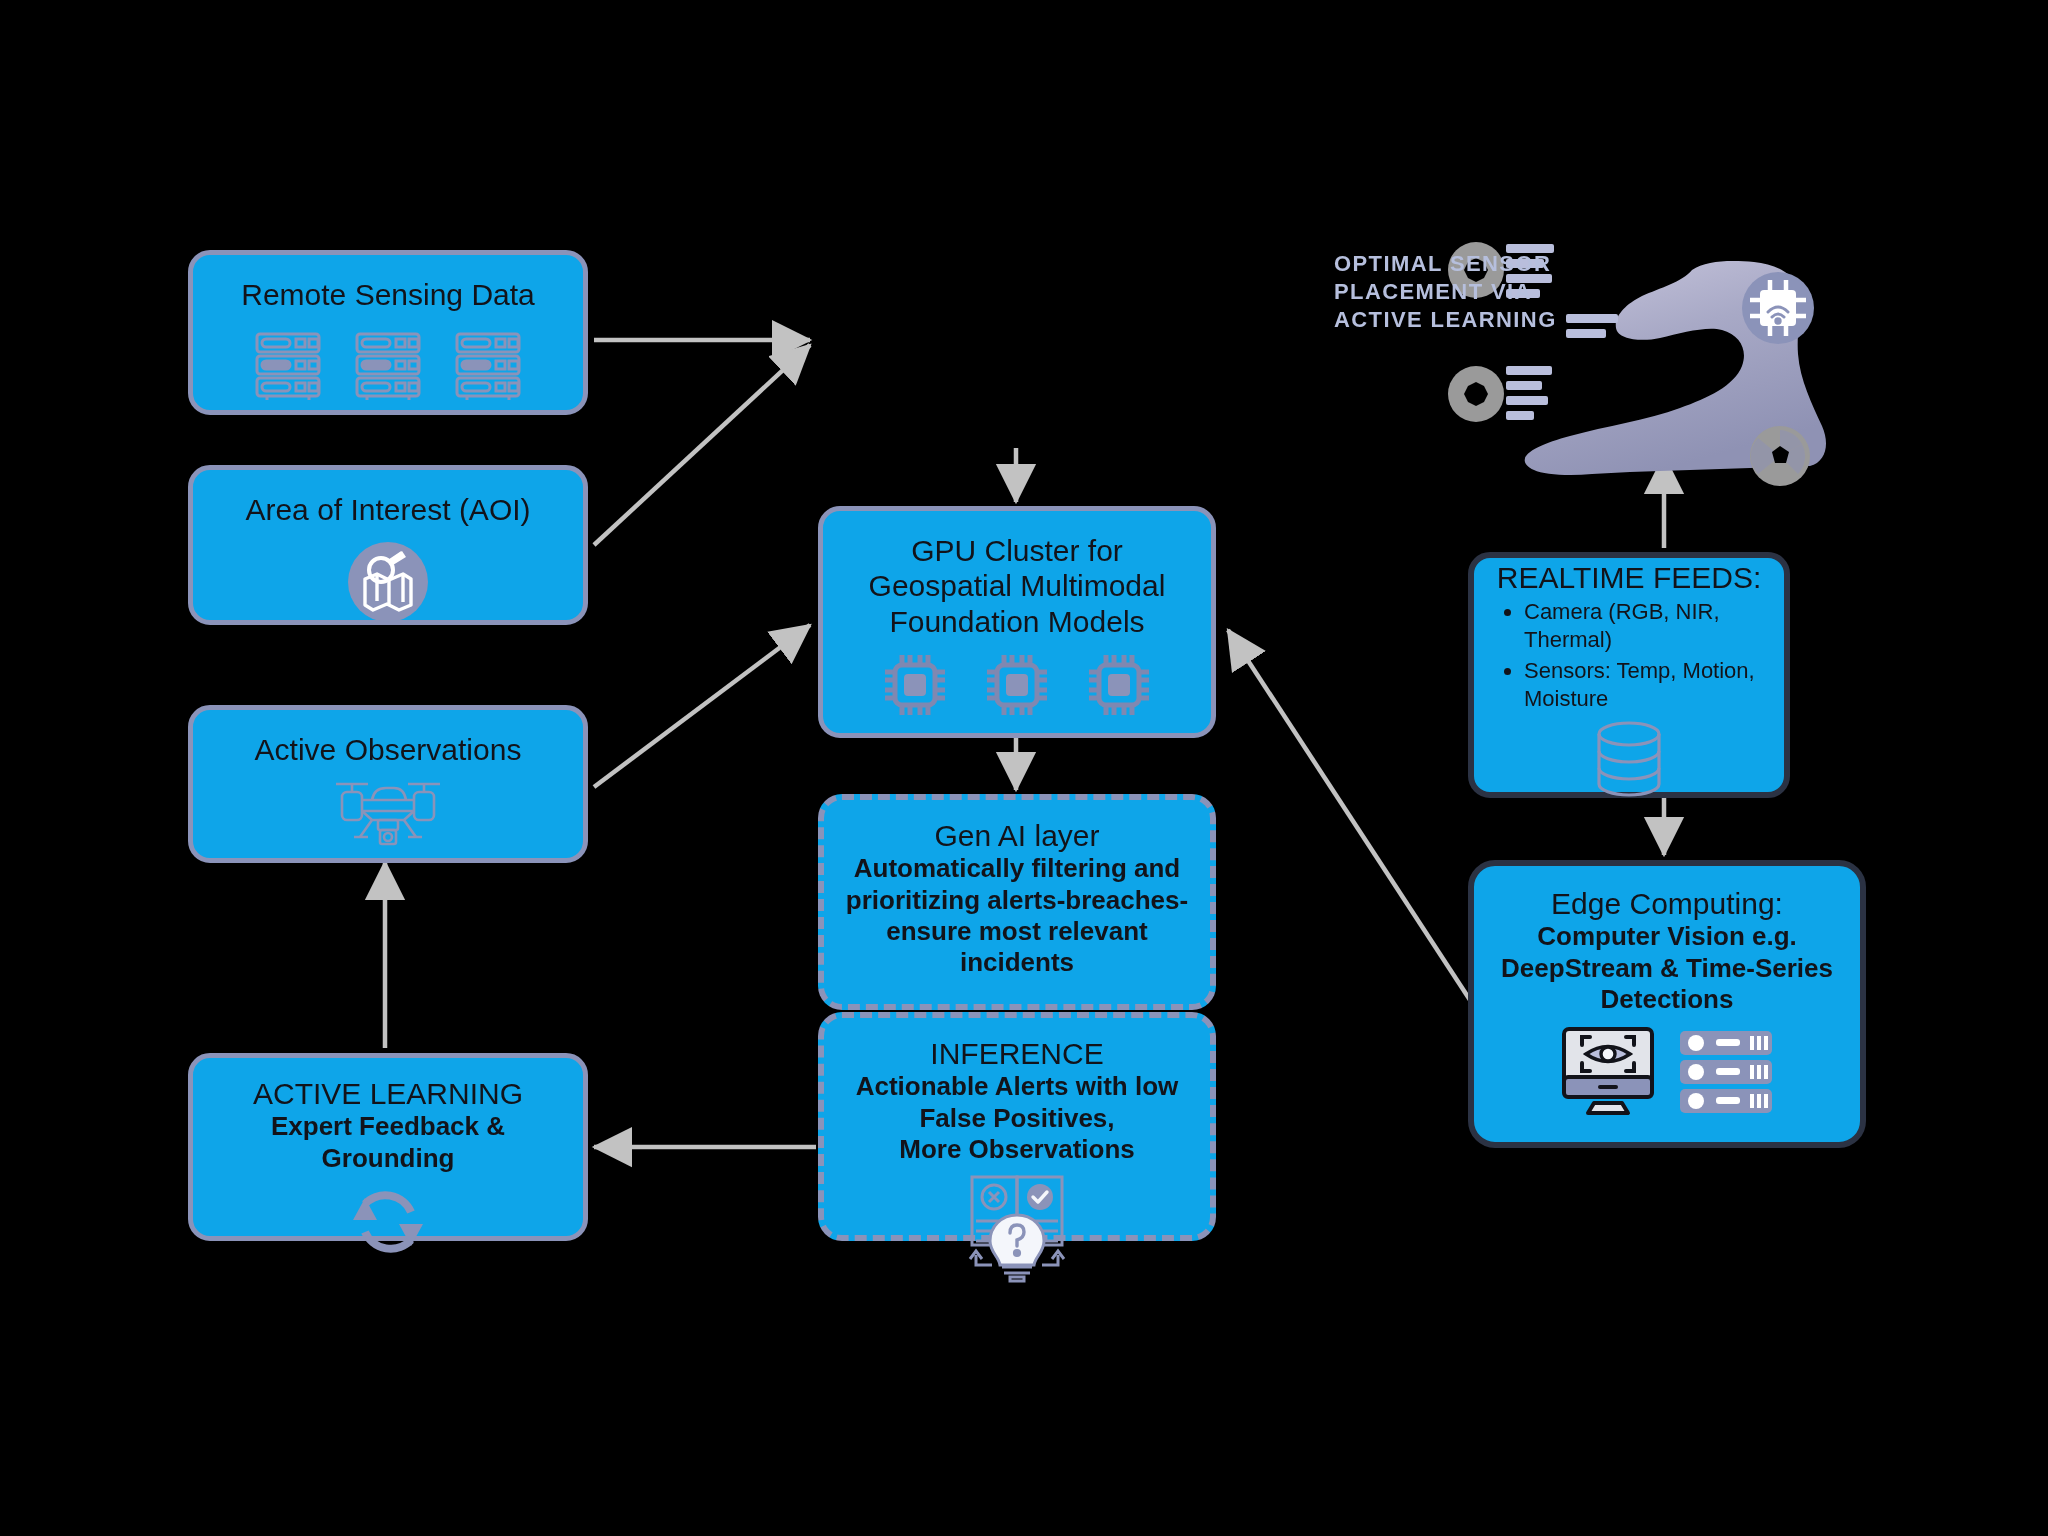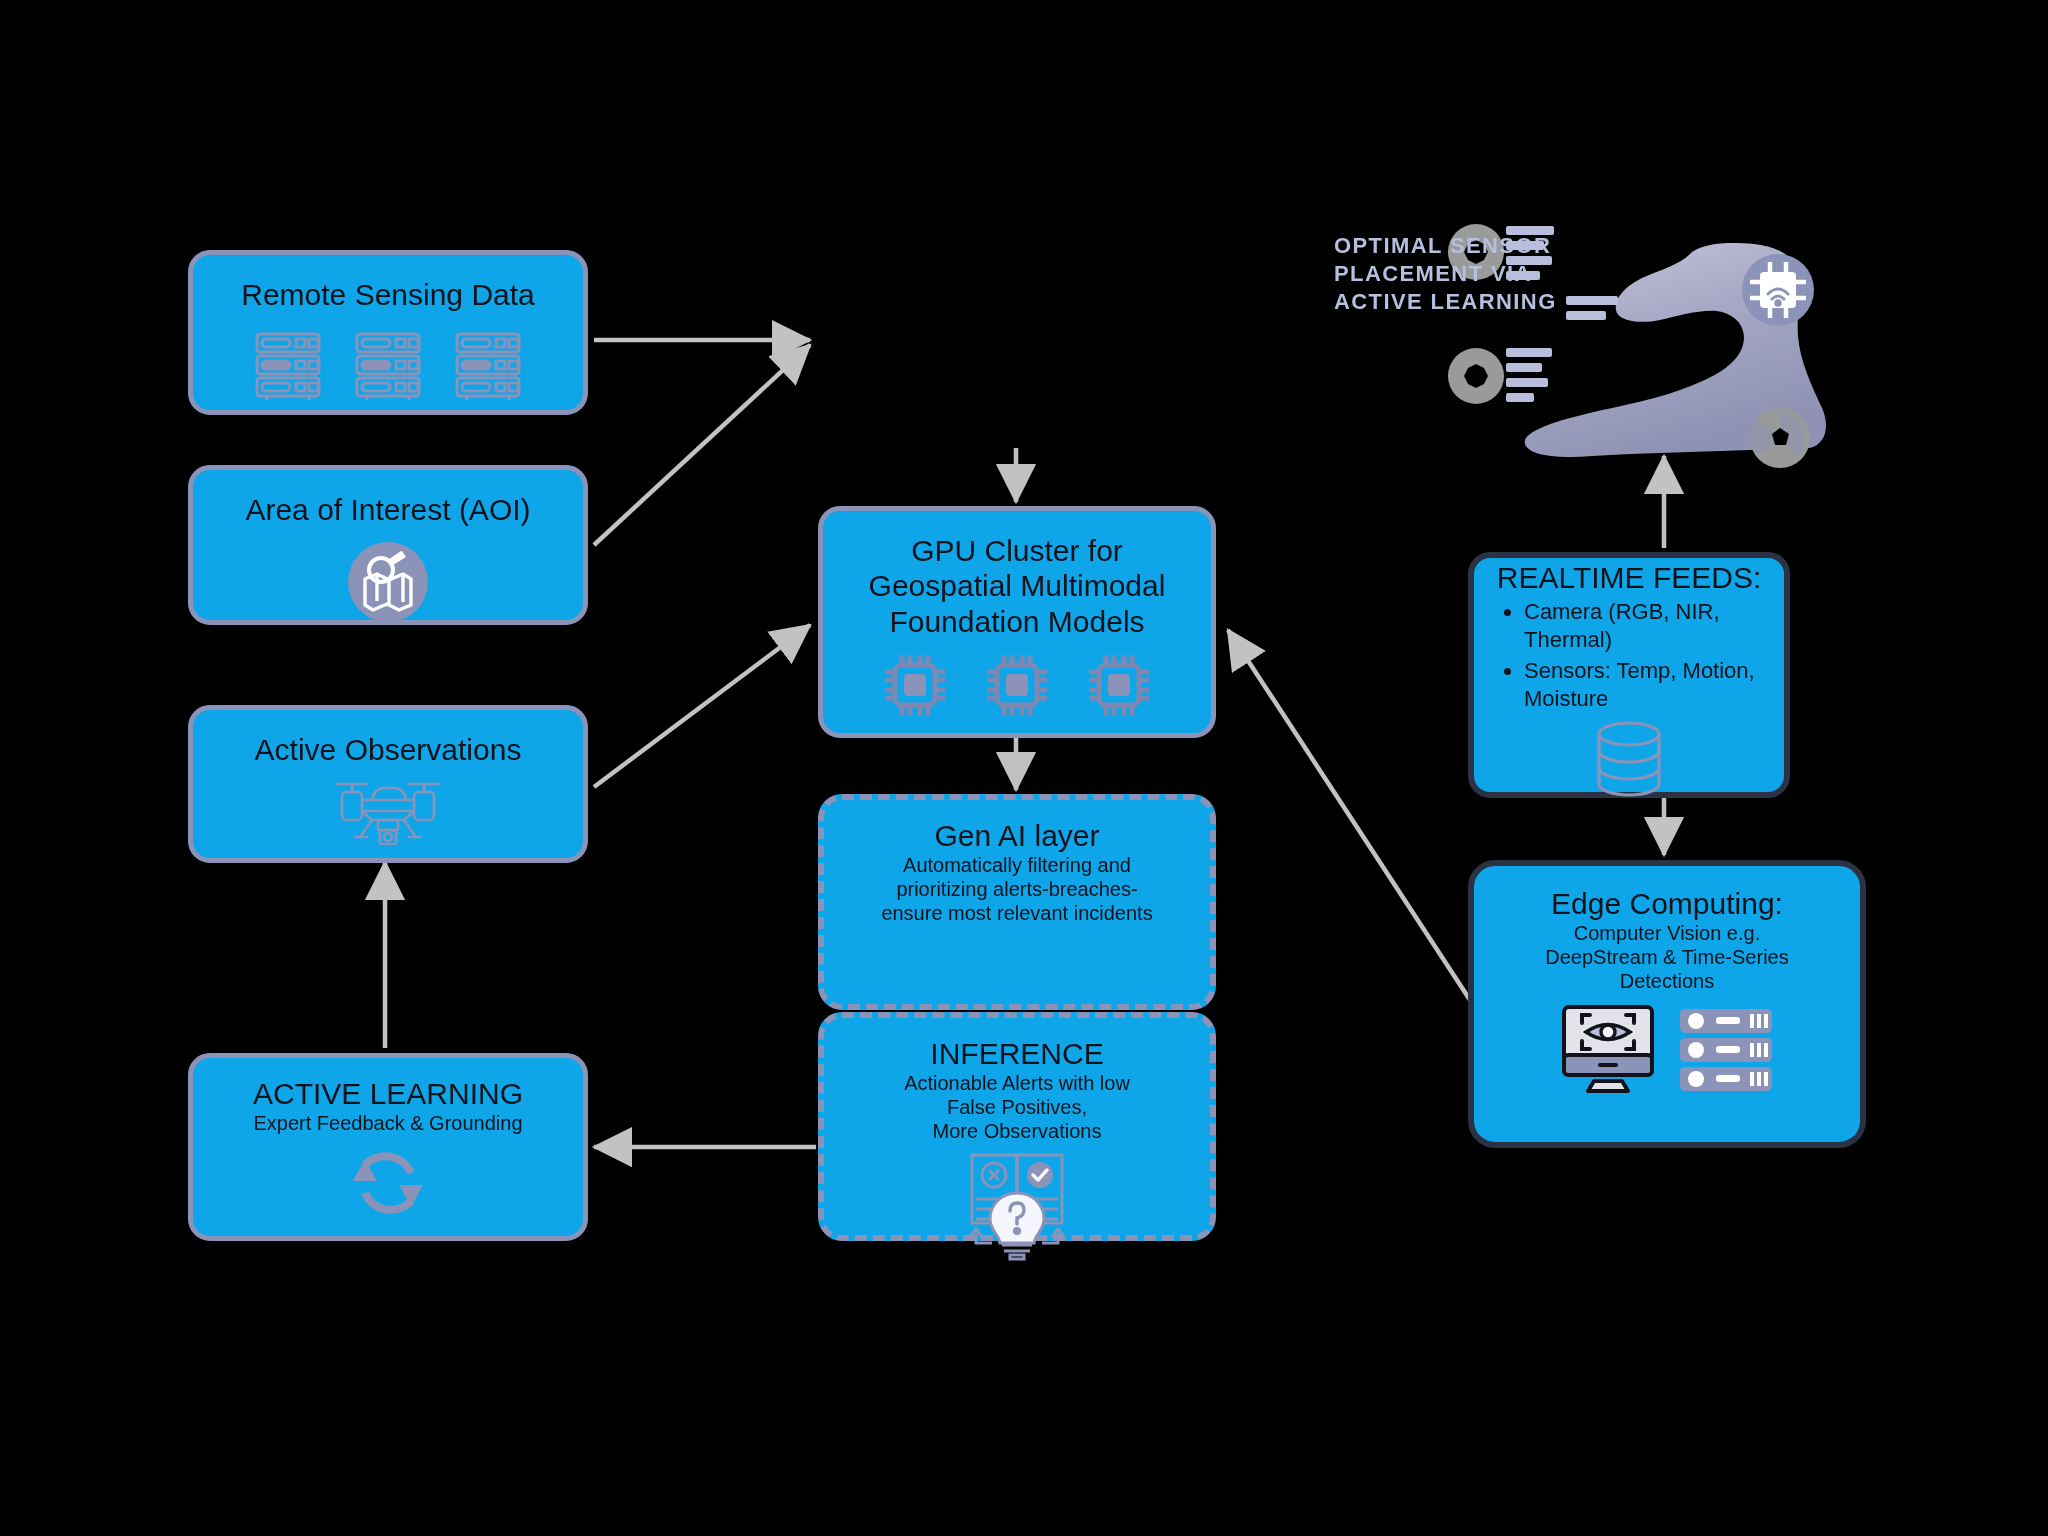--- a/index.html
+++ b/index.html
@@ -11,31 +11,31 @@
     position:absolute;box-sizing:border-box;
     background:#0ea5e9;border-radius:22px;
     display:flex;flex-direction:column;align-items:center;
     text-align:center;color:#12131a;
   }
   .node.solid{border:5px solid #8b93b9;}
   .node.navy{border:6px solid #2b3243;}
   .node.dashed{border:6px dashed #8b93b9;border-radius:24px;}
   .n-title{font-size:30px;line-height:1.18;font-weight:400;}
   .n-title.underline{text-decoration:underline;text-underline-offset:5px;}
-  .n-sub{font-size:20px;line-height:1.2;font-weight:400;}
+  .n-sub{font-size:26px;line-height:1.2;font-weight:700;}
   .icons{display:flex;justify-content:center;align-items:center;gap:36px;}
   .bullets{margin:0;padding:0 0 0 40px;text-align:left;font-size:22px;line-height:1.3;}
   .bullets li{margin:2px 0;}
   svg{display:block;overflow:visible;}
 
   
   #wires{position:absolute;left:0;top:0;width:2048px;height:1536px;pointer-events:none;}
 
   
-  #sensorgfx{position:absolute;left:1330px;top:212px;width:520px;height:290px;}
+  #sensorgfx{position:absolute;left:1330px;top:230px;width:520px;height:290px;}
   .sp-title{
     position:absolute;left:4px;top:20px;width:250px;
     color:#b6bfdd;font-size:22px;font-weight:700;letter-spacing:1.4px;
     line-height:1.28;text-align:left;
   }
 </style>
 </head>
 <body>
 
 <div id="stage">

